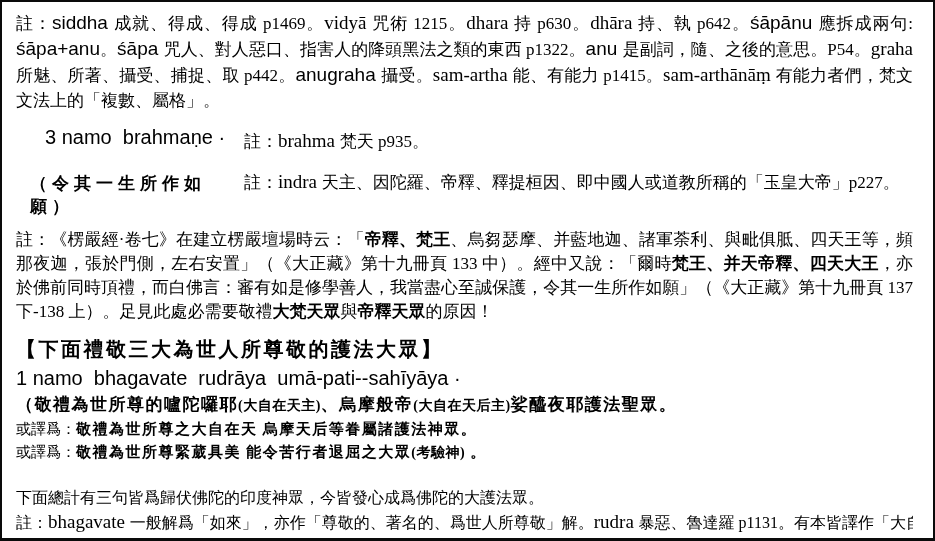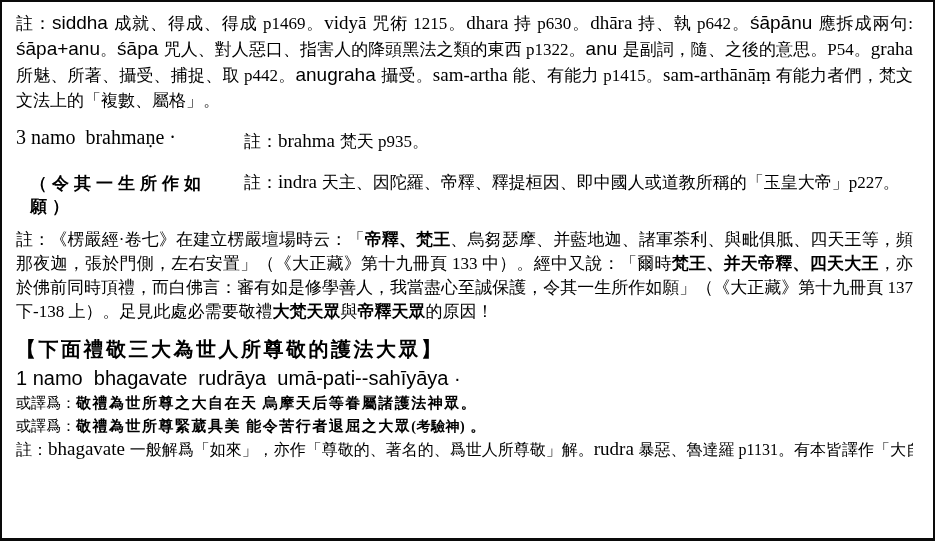--- a/index.html
+++ b/index.html
@@ -15,21 +15,21 @@
   .para{font-size:17px;line-height:25px;text-align:justify;}
   
   .s-sans{font-family:"Liberation Sans",sans-serif;font-size:19px;}
   .s-serif{font-family:"Liberation Serif",serif;font-size:19px;}
   .s-b{font-weight:bold;}
   .s-kai{font-weight:bold;letter-spacing:1.5px;}
   .s-kai-sm{font-weight:bold;font-size:14px;letter-spacing:0.5px;}
   
   .entry{display:flex;align-items:flex-start;margin-top:13px;}
   .entry-left{width:228px;flex:none;}
-  .mantra{font-family:Liberation Serif, serif;font-size:20px;white-space:pre;}
+  .mantra{font-family:Liberation Sans, sans-serif;font-size:20px;white-space:pre;margin-left:29px;}
   .gloss{font-weight:bold;font-size:17px;letter-spacing:5px;margin:5px 0 0 14px;}
   .entry-note{font-size:17px;line-height:25px;padding-top:2px;flex:1;}
   .lengyan{margin-top:10px;line-height:24px;}
   .heading{font-weight:bold;font-size:20px;letter-spacing:2.5px;margin-top:12px;}
   .mantra-full{font-family:"Liberation Sans",sans-serif;font-size:20px;white-space:pre;margin-top:4px;}
   .entry1-gloss{font-size:17px;margin-top:3px;}
   .alt{font-size:15px;margin-top:4px;}
   .bottom{margin-top:24px;font-size:16px;line-height:23px;}
   .bottom2{margin-top:1px;font-size:16px;line-height:23px;white-space:nowrap;overflow:hidden;}
 </style>
@@ -53,19 +53,21 @@
     </div>
     <div class="entry-note"><span>註：</span><span class="s-serif">indra </span><span>天主、因陀羅、帝釋、釋提桓因、即中國人或道教所稱的「玉皇大帝」p227。</span></div>
   </div>
 
   <div class="para lengyan"><span>註：《楞嚴經·卷七》在建立楞嚴壇場時云：「</span><span class="s-b">帝釋、梵王</span><span>、烏芻瑟摩、并藍地迦、諸軍荼利、與毗俱胝、四天王等，頻那夜迦，張於門側，左右安置」（《大正藏》第十九冊頁 133 中）。經中又說：「爾時</span><span class="s-b">梵王、并天帝釋、四天大王</span><span>，亦於佛前同時頂禮，而白佛言：審有如是修學善人，我當盡心至誠保護，令其一生所作如願」（《大正藏》第十九冊頁 137 下-138 上）。足見此處必需要敬禮</span><span class="s-b">大梵天眾</span><span>與</span><span class="s-b">帝釋天眾</span><span>的原因！</span></div>
 
   <div class="heading">【下面禮敬三大為世人所尊敬的護法大眾】</div>
 
   <div>
     <div class="mantra-full"><span>1</span> <span>namo  bhagavate  rudrāya  umā-pati--sahīyāya ·</span></div>
+    <div class="entry1-gloss"><span class="s-kai">（敬禮為世所尊的嚧陀囉耶</span><span class="s-kai-sm">(大自在天主)</span><span class="s-kai">、烏摩般帝</span><span class="s-kai-sm">(大自在天后主)</span><span class="s-kai">娑醯夜耶護法聖眾。</span></div>
     <div class="alt"><span>或譯爲：</span><span class="s-kai">敬禮為世所尊之大自在天 烏摩天后等眷屬諸護法神眾。</span></div>
     <div class="alt"><span>或譯爲：</span><span class="s-kai">敬禮為世所尊緊葳具美 能令苦行者退屈之大眾</span><span class="s-kai-sm">(考驗神)</span><span class="s-kai"> 。</span></div>
   </div>
 
+  <div class="bottom">下面總計有三句皆爲歸伏佛陀的印度神眾，今皆發心成爲佛陀的大護法眾。</div>
   <div class="bottom2"><span>註：</span><span class="s-serif">bhagavate </span><span>一般解爲「如來」，亦作「尊敬的、著名的、爲世人所尊敬」解。</span><span class="s-serif">rudra </span><span>暴惡、魯達羅 p1131。有本皆譯作「大自在</span></div>
 
 </div>
 
 </body></html>

